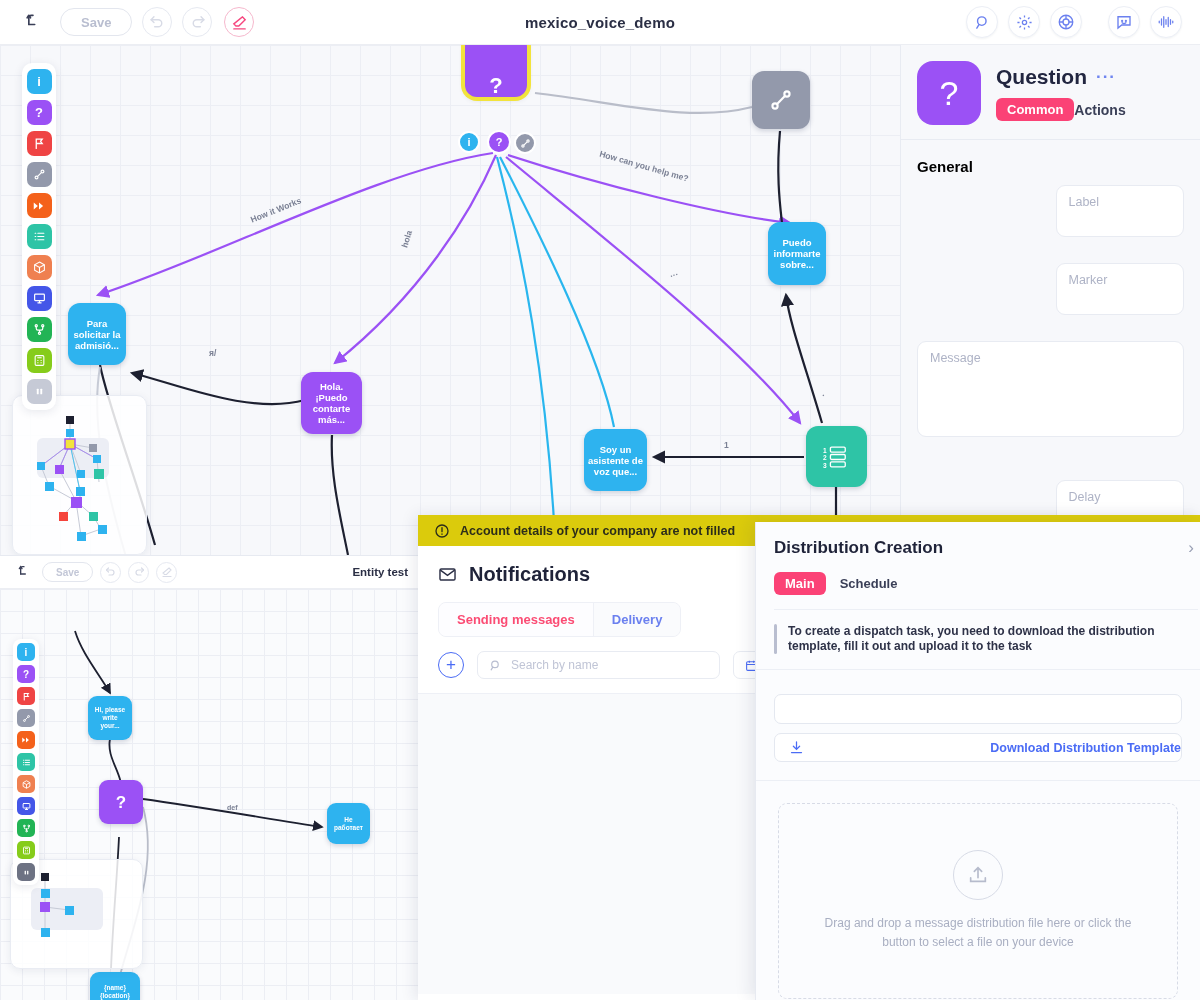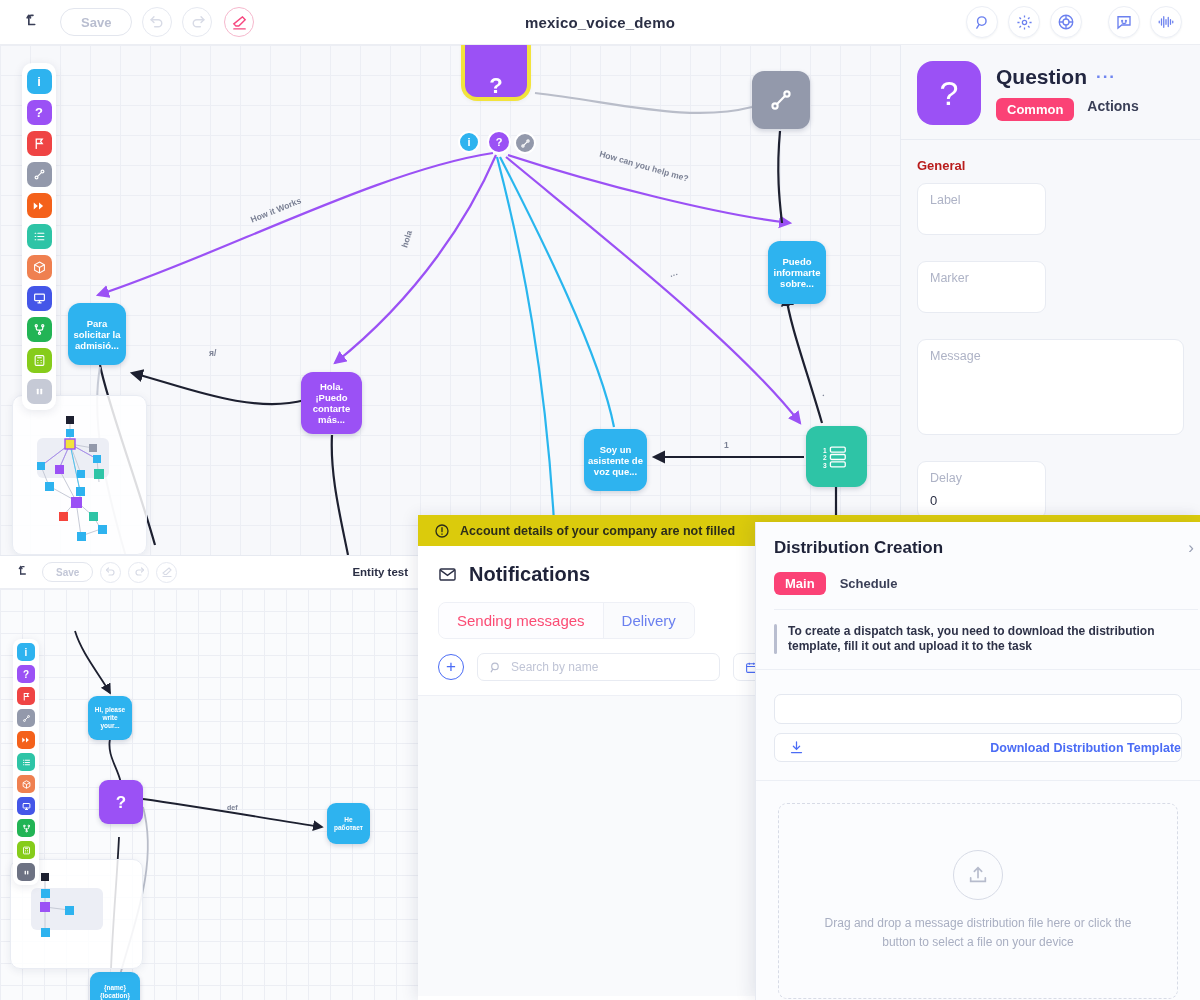--- a/index.html
+++ b/index.html
@@ -107,38 +107,38 @@
   }
   .props-head { display: flex; align-items: center; padding: 16px 16px 14px 16px; border-bottom: 1px solid #e8ebf2; }
   .props-icon {
     width: 64px; height: 64px; border-radius: 16px; background: #9b51f5;
     display: flex; align-items: center; justify-content: center;
     color: #fff; font-size: 34px; font-weight: 500; flex: 0 0 auto;
   }
   .props-headtext { margin-left: 15px; }
   .props-title { font-size: 21px; font-weight: 800; color: #222640; display: flex; align-items: center; gap: 9px; }
   .dots { color: #6f85f0; font-size: 17px; letter-spacing: 1px; line-height: 10px; cursor: pointer; }
-  .props-sub { margin-top: 9px; display: flex; gap: 13px; }
+  .props-sub { margin-top: 9px; display: flex; align-items: center; }
   .badge-common {
     background: #fb4276; color: #fff; font-size: 13px; font-weight: 700;
     border-radius: 6px; padding: 4px 11px; cursor: pointer;
   }
   .actions-link { font-size: 14px; font-weight: 700; color: #3a3f57; cursor: pointer; }
 
-  .section-title { font-size: 13px; font-weight: 800; color: #b91c1c; padding: 18px 4px 10px 16px; }
-  .fields { padding: 0 16px; display: flex; flex-wrap: wrap; gap: 26px; }
+  .section-title { font-size: 15px; font-weight: 800; color: #000000; padding: 18px 4px 10px 16px; }
+  .fields { padding: 0 16px; display: flex; flex-wrap: wrap; gap: 26px; justify-content: flex-end; }
   .fld {
     background: #fff; border: 1px solid #e8ebf2; border-radius: 9px;
     padding: 9px 12px 10px 12px; cursor: text;
   }
   .fld .lab { font-size: 12.5px; color: #aeb3c6; }
   .fld .val { font-size: 13px; color: #2b2f45; margin-top: 8px; min-height: 15px; }
   .fld.half { width: calc(50% - 5px); height: 52px; }
   .fld.full { width: 100%; height: 96px; }
-  .fld.delay { width: calc(50% - 5px); height: 58px; }
+  .fld.delay { width: calc(50% - 5px); height: 58px; margin-top: 17px; }
   .toggle-row {
     margin: 11px 16px 0 16px; display: inline-flex; align-items: center; gap: 9px;
     border: 1px solid #e8ebf2; border-radius: 20px; background: #fff;
     padding: 6px 14px 6px 7px; cursor: pointer; width: max-content;
   }
   .knob { width: 19px; height: 19px; border-radius: 50%; background: #fff; border: 1.5px solid #e2e6ef; }
   .toggle-lab { font-size: 13.5px; font-weight: 700; color: #2e3248; }
   .qmark { width: 13px; height: 13px; border-radius: 50%; border: 1.2px solid #b7bccd; color:#b7bccd; font-size: 9px; display:flex; align-items:center; justify-content:center; }
   .divider { height: 1px; background: #e8ebf2; margin: 18px 0 0 0; }
   .files-title { font-size: 15px; font-weight: 800; color: #272b45; padding: 14px 16px 0 16px; }
@@ -186,21 +186,21 @@
     height: 31px; background: #dbcb0c; display: flex; align-items: center;
     padding-left: 16px; gap: 10px;
   }
   .warn-text { font-size: 12.5px; font-weight: 700; color: #2c2d1a; }
   .notif-head { display: flex; align-items: center; gap: 12px; padding: 17px 20px 0 20px; }
   .notif-title { font-size: 20px; font-weight: 800; color: #1f2339; }
   .tabs {
     margin: 16px 20px 0 20px; display: inline-flex; background: #fafbfd;
     border: 1px solid #eef0f6; border-radius: 8px; overflow: hidden; width: max-content;
   }
-  .tab { padding: 9px 18px; font-size: 15px; font-weight: 400; color: #6b80ef; cursor: pointer; border-right: 1px solid #eef0f6; background: #fafbfd; }
+  .tab { padding: 9px 18px; font-size: 13px; font-weight: 700; color: #6b80ef; cursor: pointer; border-right: 1px solid #eef0f6; background: #fafbfd; }
   .tab.active { color: #fb4c74; background: #fdfdff; }
   .tab:last-child { border-right: none; }
   .filterrow { display: flex; align-items: center; gap: 13px; padding: 14px 20px 14px 20px; border-bottom: 1px solid #eef0f6; }
   .plusbtn { width: 26px; height: 26px; border-radius: 50%; border: 1.6px solid #4b6cf5; color: #4b6cf5; display:flex; align-items:center; justify-content:center; font-size:17px; cursor:pointer; }
   .searchbox {
     flex: 0 0 auto; width: 243px; height: 28px; border: 1px solid #e8ebf2; border-radius: 7px;
     display: flex; align-items: center; gap: 9px; padding: 0 11px; background: #fff; cursor: text;
   }
   .searchbox .ph { font-size: 12px; color: #c0c5d6; }
   .datebox {
@@ -421,21 +421,21 @@
     </div>
 
     <div class="node" style="left:68px;top:258px;width:58px;height:62px;background:#2eb3ef;">
       <span>Para solicitar la admisió...</span>
     </div>
 
     <div class="node" style="left:301px;top:327px;width:61px;height:62px;background:#9b51f5;">
       <span>Hola. ¡Puedo contarte más...</span>
     </div>
 
-    <div class="node" style="left:768px;top:196px;width:58px;height:63px;background:#2eb3ef;">
+    <div class="node" style="left:768px;top:177px;width:58px;height:63px;background:#2eb3ef;">
       <span>Puedo informarte sobre...</span>
     </div>
 
     <div class="node" style="left:584px;top:384px;width:63px;height:62px;background:#2eb3ef;">
       <span>Soy un asistente de voz que...</span>
     </div>
 
     <div class="node" style="left:806px;top:381px;width:61px;height:61px;background:#2ec4a6;">
       <svg width="28" height="26" viewBox="0 0 34 26" fill="none">
         <text x="0" y="8" font-size="8" font-weight="700" fill="#fff" font-family="Liberation Sans">1</text>

